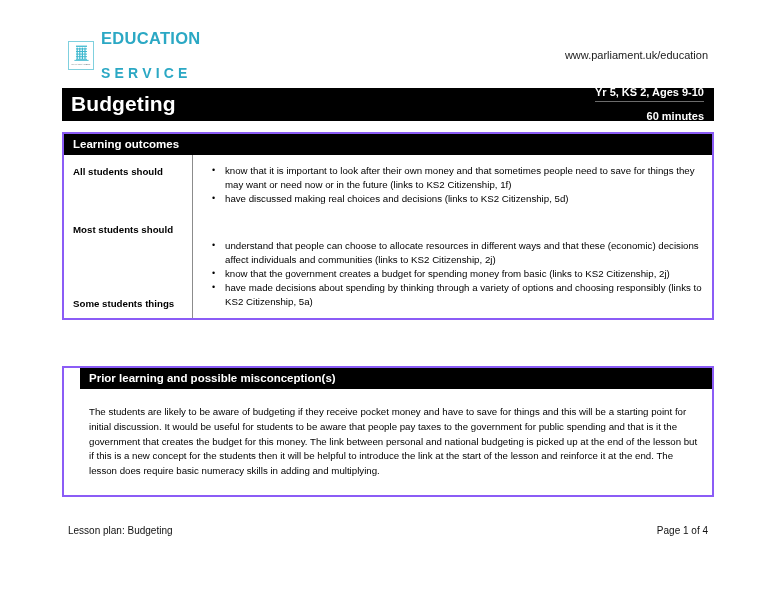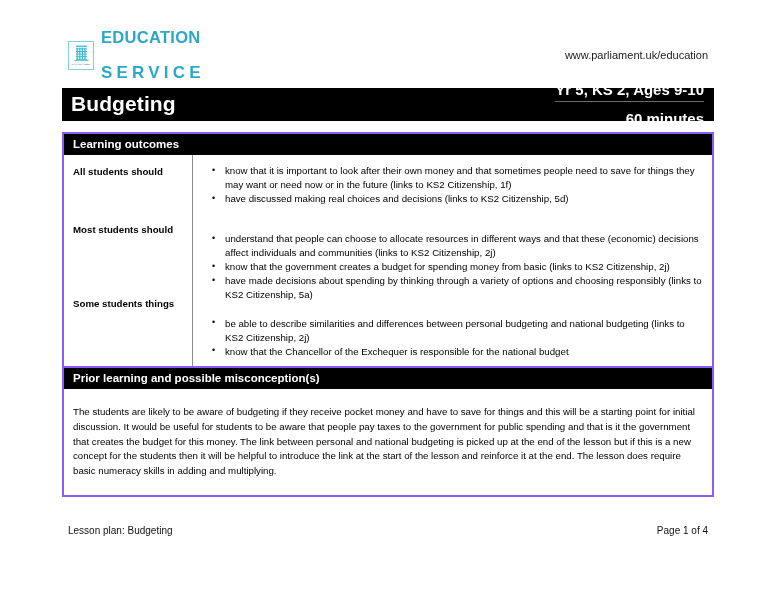--- a/index.html
+++ b/index.html
@@ -64,21 +64,21 @@
     justify-content: center;
     line-height: 1;
   }
   .brand-line1 {
     font-size: 16.5px;
     font-weight: bold;
     color: #2ba8c4;
     letter-spacing: 0.3px;
   }
   .brand-line2 {
-    font-size: 17px;
+    font-size: 14px;
     font-weight: bold;
     color: #2ba8c4;
     letter-spacing: 4.2px;
     margin-top: 19px;
   }
   .site-url {
     font-size: 11px;
     color: #1a1a1a;
   }
 
@@ -99,21 +99,21 @@
   }
   .banner-title {
     font-size: 21px;
     font-weight: bold;
     letter-spacing: 0.1px;
     line-height: 1;
     padding-bottom: 2px;
   }
   .banner-meta {
     text-align: right;
-    font-size: 15px;
+    font-size: 11px;
     font-weight: bold;
     line-height: 1.25;
     margin-left: 10px;
   }
   .banner-meta .meta-2 {
     border-top: 1px solid #6b6b6b;
     padding-top: 8px;
     margin-top: 1px;
     text-decoration: underline;
   }
@@ -173,21 +173,21 @@
   }
   .outcome-group li::before {
     content: "\2022";
     position: absolute;
     left: -13px;
     top: -0.5px;
     font-size: 9px;
   }
 
   
-  #prior-learning { top: 366px; }
+  #prior-learning { top: 366px; padding-left: 16px; }
   .prose-body {
     background: #ffffff;
     padding: 16px 12px 16px 9px;
   }
   .prose-body p {
     margin: 0;
     font-size: 9.7px;
     line-height: 1.52;
     text-align: left;
   }
@@ -259,34 +259,28 @@
 
       <div class="outcomes-lists">
 
         <div class="outcome-group">
           <ul>
             <li>know that it is important to look after their own money and that sometimes people need to save for things they may want or need now or in the future (links to KS2 Citizenship, 1f)</li>
             <li>have discussed making real choices and decisions (links to KS2 Citizenship, 5d)</li>
           </ul>
         </div>
 
-        <div class="outcome-group" style="margin-top:26px;">
+        <div class="outcome-group" style="margin-top:33px;">
           <ul>
             <li>understand that people can choose to allocate resources in different ways and that these (economic) decisions affect individuals and communities (links to KS2 Citizenship, 2j)</li>
             <li>know that the government creates a budget for spending money from basic (links to KS2 Citizenship, 2j)</li>
             <li>have made decisions about spending by thinking through a variety of options and choosing responsibly (links to KS2 Citizenship, 5a)</li>
           </ul>
         </div>
 
-        <div class="outcome-group" style="margin-top:15px;">
-          <ul>
-            <li>be able to describe similarities and differences between personal budgeting and national budgeting (links to KS2 Citizenship, 2j)</li>
-            <li>know that the Chancellor of the Exchequer is responsible for the national budget</li>
-          </ul>
-        </div>
 
       </div>
     </div>
   </div>
 
   <div class="section" id="prior-learning">
     <div class="section-head">Prior learning and possible misconception(s)</div>
     <div class="prose-body">
       <p>The students are likely to be aware of budgeting if they receive pocket money and have to save for things and this will be a starting point for initial discussion. It would be useful for students to be aware that people pay taxes to the government for public spending and that is it the government that creates the budget for this money. The link between personal and national budgeting is picked up at the end of the lesson but if this is a new concept for the students then it will be helpful to introduce the link at the start of the lesson and reinforce it at the end. The lesson does require basic numeracy skills in adding and multiplying.</p>
     </div>

